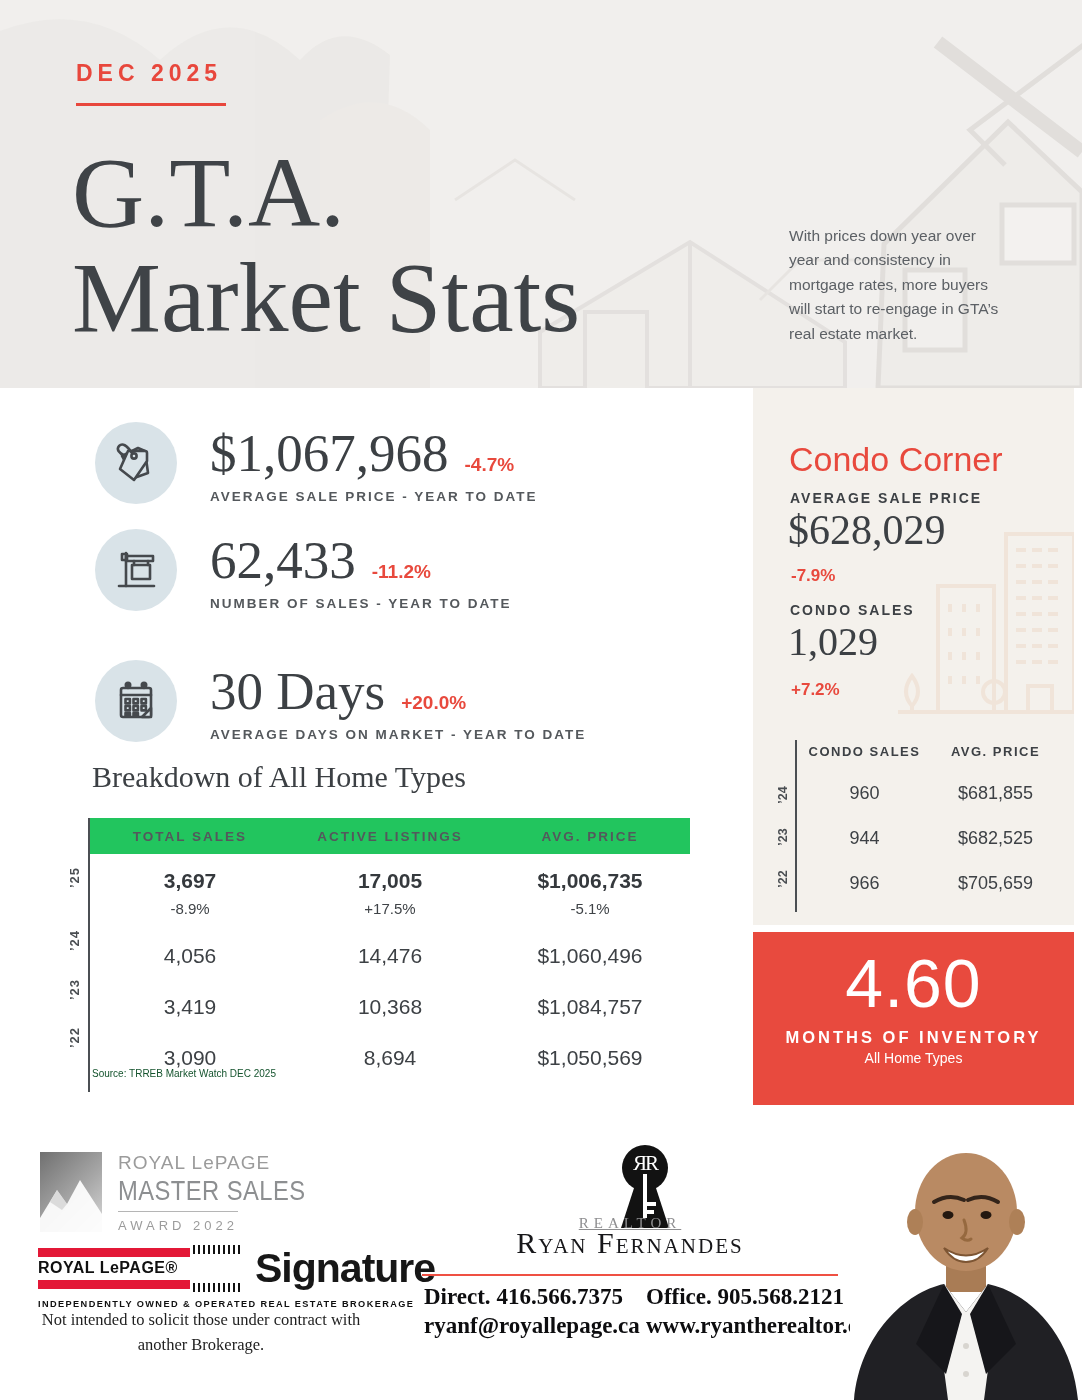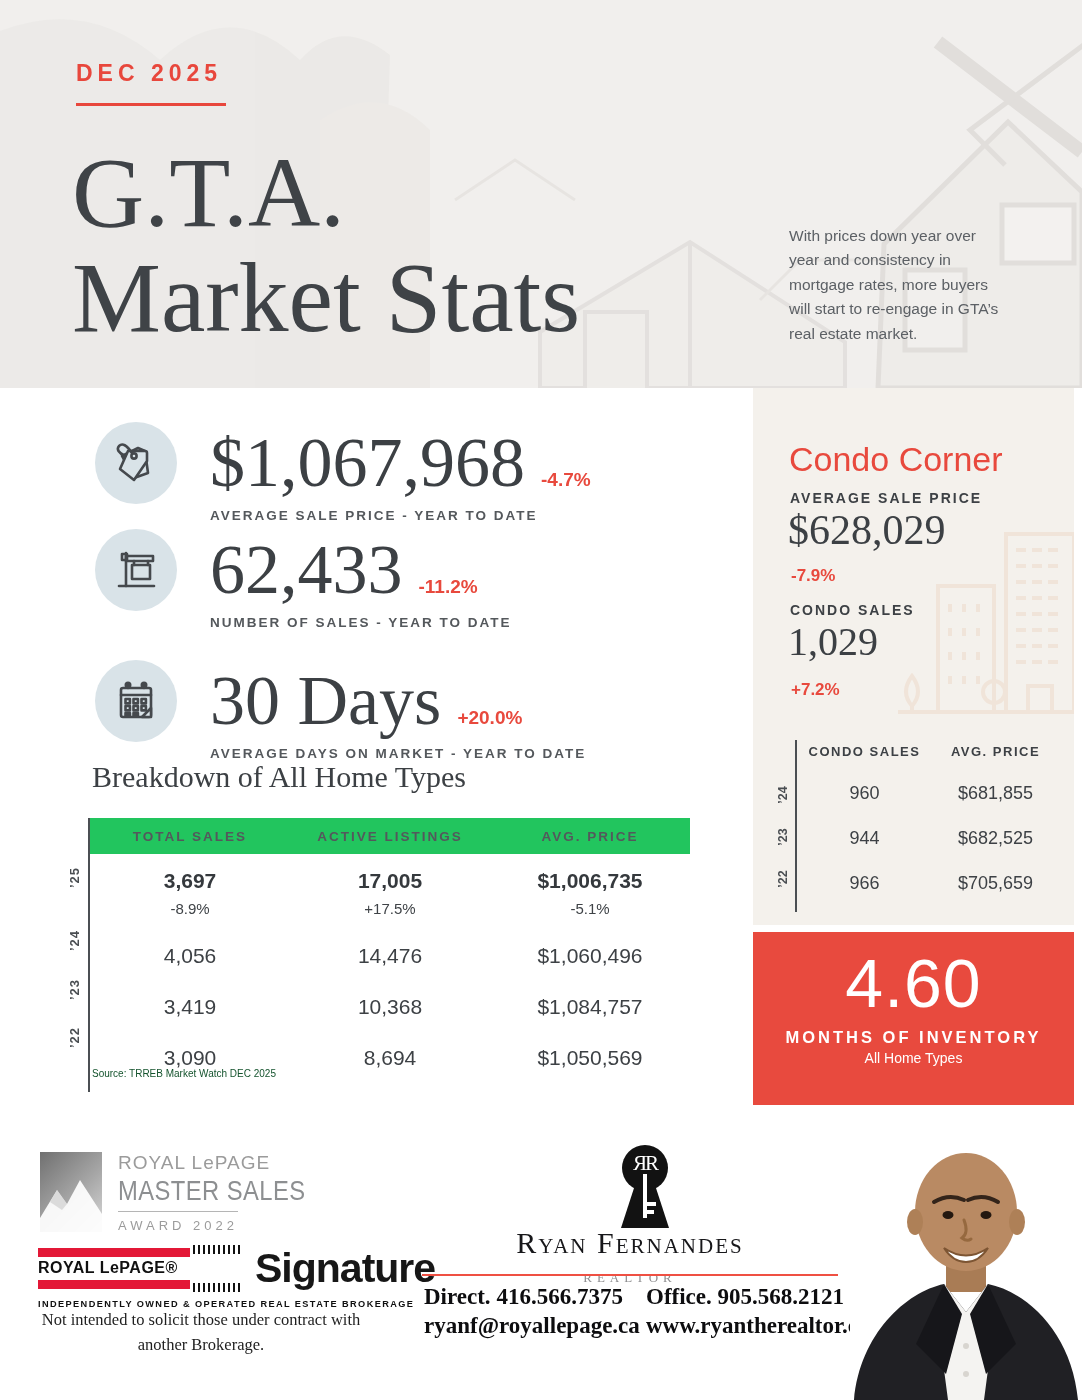--- a/index.html
+++ b/index.html
@@ -33,21 +33,21 @@
   
   .stat { position:absolute; left:95px; display:flex; align-items:flex-start; }
   .stat1 { top:422px; } .stat2 { top:529px; } .stat3 { top:660px; }
   .icon-circle {
     width:82px; height:82px; border-radius:50%; background:#d9e3e8;
     display:flex; align-items:center; justify-content:center; flex:0 0 auto;
   }
   .stat-text { margin-left:33px; padding-top:2px; }
   .value-line { display:flex; align-items:baseline; }
   .stat-value {
-    font-family:"Liberation Serif", serif; font-size:70px; line-height:1.1; color:#3c4044;
+    font-family:"Liberation Serif", serif; font-size:53px; line-height:1.1; color:#3c4044;
   }
   .stat-change { margin-left:16px; font-size:19px; font-weight:600; color:#e8493d; }
   .stat-label {
     margin-top:7px; font-size:13.5px; font-weight:bold; letter-spacing:2px; color:#54585c;
   }
   
   .breakdown-title {
     position:absolute; left:92px; top:760px;
     font-family:"Liberation Serif", serif; font-size:30px; color:#3c4044;
   }
@@ -128,22 +128,22 @@
     position:absolute; left:40px; top:1308px; width:322px; text-align:center;
     font-family:"Liberation Serif", serif; font-size:16.5px; line-height:1.5; color:#1e1e1e;
   }
   .keyhole { position:absolute; left:612px; top:1144px; }
   .agent-name {
     position:absolute; left:422px; top:1226px; width:416px; text-align:center;
     font-family:"Liberation Serif", serif; font-variant:small-caps;
     font-size:30px; letter-spacing:2px; color:#17171a;
   }
   .agent-role {
-    position:absolute; left:422px; top:1270px; width:416px; text-align:center;
-    font-family:"Liberation Serif", serif; font-size:13px; letter-spacing:5px; color:#8e8e90;
+    position:absolute; left:422px; top:1215px; width:416px; text-align:center;
+    font-family:"Liberation Serif", serif; font-size:15px; letter-spacing:5px; color:#8e8e90;text-decoration:underline;
   }
   .agent-line { position:absolute; left:422px; top:1274px; width:416px; height:2px; background:#ef5043; }
   .contacts {
     position:absolute; left:424px; top:1284px; width:440px;
     display:grid; grid-template-columns:222px auto; row-gap:3px;
     font-family:"Liberation Serif", serif; font-weight:bold; font-size:23px; color:#0d0d0f;
   }
   .photo { position:absolute; left:850px; top:1120px; width:232px; height:280px; }
 </style>
 </head>

